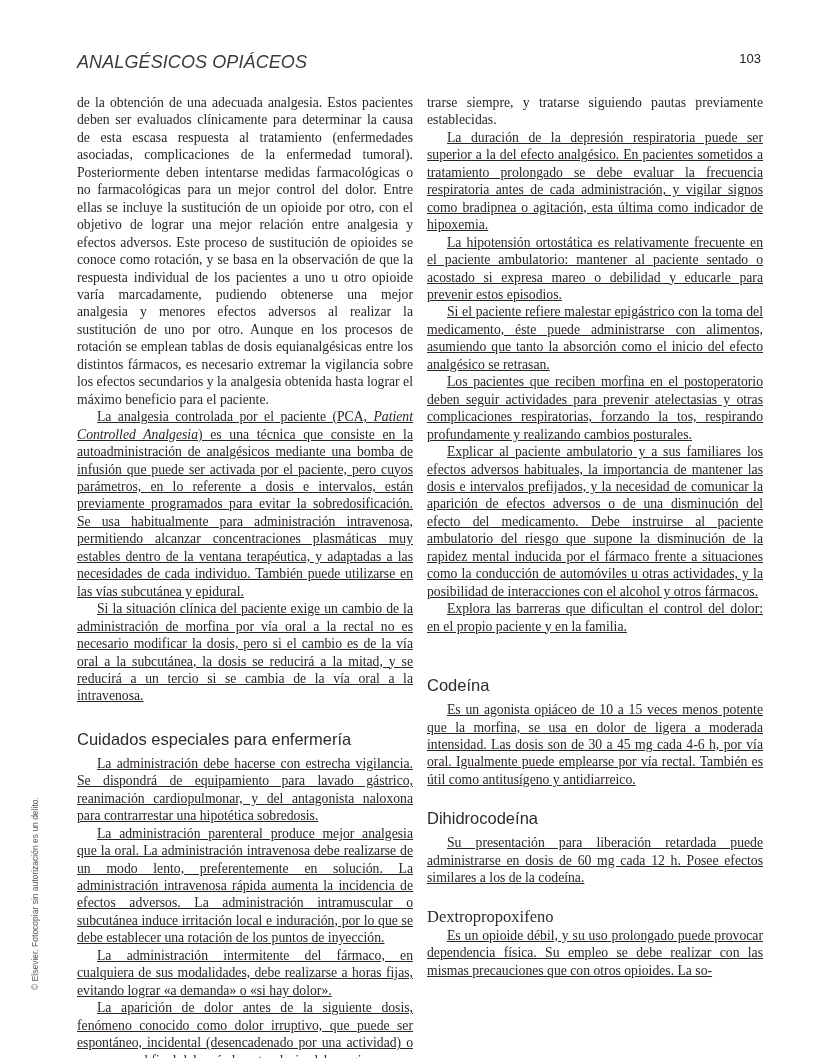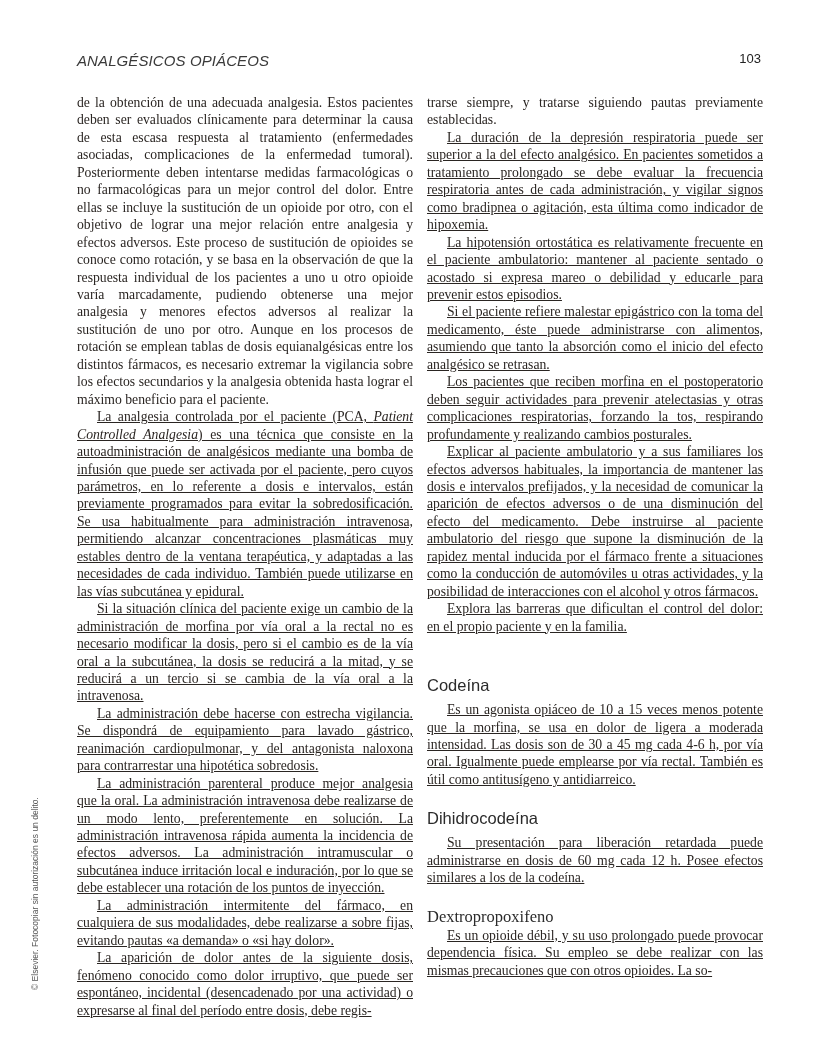--- a/index.html
+++ b/index.html
@@ -1,20 +1,20 @@
 <!DOCTYPE html>
 <html><head>
 <meta charset="utf-8">
 <style>
   html, body { margin: 0; padding: 0; background: #ffffff; }
   body { width: 828px; height: 1058px; position: relative; overflow: hidden; color: #2a2522; }
   .running-head {
     position: absolute; left: 77px; top: 52px;
     font-family: "Liberation Sans", sans-serif; font-style: italic;
-    font-size: 15px; color: #3a3a3a; letter-spacing: 0.1px;
+    font-size: 18px; color: #3a3a3a; letter-spacing: 0.1px;
   }
   .page-number {
     position: absolute; right: 67px; top: 51px;
     font-family: "Liberation Sans", sans-serif; font-weight: normal;
     font-size: 13px; color: #222;
   }
   .column {
     position: absolute; top: 94px; width: 336px;
     font-family: "Liberation Serif", serif; font-size: 13.7px; line-height: 17.45px;
     text-align: justify; hyphens: manual;
@@ -45,24 +45,25 @@
 <div class="running-head">ANALGÉSICOS OPIÁCEOS</div>
 <div class="page-number">103</div>
 
 <div class="side-note">© Elsevier. Fotocopiar sin autorización es un delito.</div>
 
 <div class="column col-left">
   <p>de la obtención de una adecuada analgesia. Estos pacientes deben ser evaluados clínicamente para determinar la causa de esta escasa respuesta al tratamiento (enfermedades asociadas, complicaciones de la enfermedad tumoral). Posteriormente deben intentarse medidas farmacológicas o no farmacológicas para un mejor control del dolor. Entre ellas se incluye la sustitución de un opioide por otro, con el objetivo de lograr una mejor relación entre analgesia y efectos adversos. Este proceso de sustitución de opioides se conoce como rotación, y se basa en la observación de que la respuesta individual de los pacientes a uno u otro opioide varía marcadamente, pudiendo obtenerse una mejor analgesia y menores efectos adversos al realizar la sustitución de uno por otro. Aunque en los procesos de rotación se emplean tablas de dosis equianalgésicas entre los distintos fármacos, es necesario extremar la vigilancia sobre los efectos secundarios y la analgesia obtenida hasta lograr el máximo beneficio para el paciente.</p>
   <p class="indent"><span>La analgesia controlada por el paciente (PCA, </span><em>Patient Controlled Analgesia</em><span>) es una técnica que consiste en la autoadministración de analgésicos mediante una bomba de infusión que puede ser activada por el paciente, pero cuyos parámetros, en lo referente a dosis e intervalos, están previamente programados para evitar la sobredosificación. Se usa habitualmente para administración intravenosa, permitiendo alcanzar concentraciones plasmáticas muy estables dentro de la ventana terapéutica, y adaptadas a las necesidades de cada individuo. También puede utilizarse en las vías subcutánea y epidural.</span></p>
   <p class="indent">Si la situación clínica del paciente exige un cambio de la administración de morfina por vía oral a la rectal no es necesario modificar la dosis, pero si el cambio es de la vía oral a la subcutánea, la dosis se reducirá a la mitad, y se reducirá a un tercio si se cambia de la vía oral a la intravenosa.</p>
 
+  <h3 class="sec-title" style="margin-top:24px;margin-bottom:6px;">Cuidados especiales para enfermería</h3>
 
   <p class="indent">La administración debe hacerse con estrecha vigilancia. Se dispondrá de equipamiento para lavado gástrico, reanimación cardiopulmonar, y del antagonista naloxona para contrarrestar una hipotética sobredosis.</p>
   <p class="indent">La administración parenteral produce mejor analgesia que la oral. La administración intravenosa debe realizarse de un modo lento, preferentemente en solución. La administración intravenosa rápida aumenta la incidencia de efectos adversos. La administración intramuscular o subcutánea induce irritación local e induración, por lo que se debe establecer una rotación de los puntos de inyección.</p>
-  <p class="indent">La administración intermitente del fármaco, en cualquiera de sus modalidades, debe realizarse a sobre fijas, evitando pautas «a demanda» o «si hay dolor».</p>
+  <p class="indent">La administración intermitente del fármaco, en cualquiera de sus modalidades, debe realizarse a horas fijas, evitando lograr «a demanda» o «si hay dolor».</p>
   <p class="indent">La aparición de dolor antes de la siguiente dosis, fenómeno conocido como dolor irruptivo, que puede ser espontáneo, incidental (desencadenado por una actividad) o expresarse al final del período entre dosis, debe regis-</p>
 </div>
 
 <div class="column col-right">
   <p>trarse siempre, y tratarse siguiendo pautas previamente establecidas.</p>
   <p class="indent">La duración de la depresión respiratoria puede ser superior a la del efecto analgésico. En pacientes sometidos a tratamiento prolongado se debe evaluar la frecuencia respiratoria antes de cada administración, y vigilar signos como bradipnea o agitación, esta última como indicador de hipoxemia.</p>
   <p class="indent">La hipotensión ortostática es relativamente frecuente en el paciente ambulatorio: mantener al paciente sentado o acostado si expresa mareo o debilidad y educarle para prevenir estos episodios.</p>
   <p class="indent">Si el paciente refiere malestar epigástrico con la toma del medicamento, éste puede administrarse con alimentos, asumiendo que tanto la absorción como el inicio del efecto analgésico se retrasan.</p>
   <p class="indent">Los pacientes que reciben morfina en el postoperatorio deben seguir actividades para prevenir atelectasias y otras complicaciones respiratorias, forzando la tos, respirando profundamente y realizando cambios posturales.</p>
   <p class="indent">Explicar al paciente ambulatorio y a sus familiares los efectos adversos habituales, la importancia de mantener las dosis e intervalos prefijados, y la necesidad de comunicar la aparición de efectos adversos o de una disminución del efecto del medicamento. Debe instruirse al paciente ambulatorio del riesgo que supone la disminución de la rapidez mental inducida por el fármaco frente a situaciones como la conducción de automóviles u otras actividades, y la posibilidad de interacciones con el alcohol y otros fármacos.</p>

